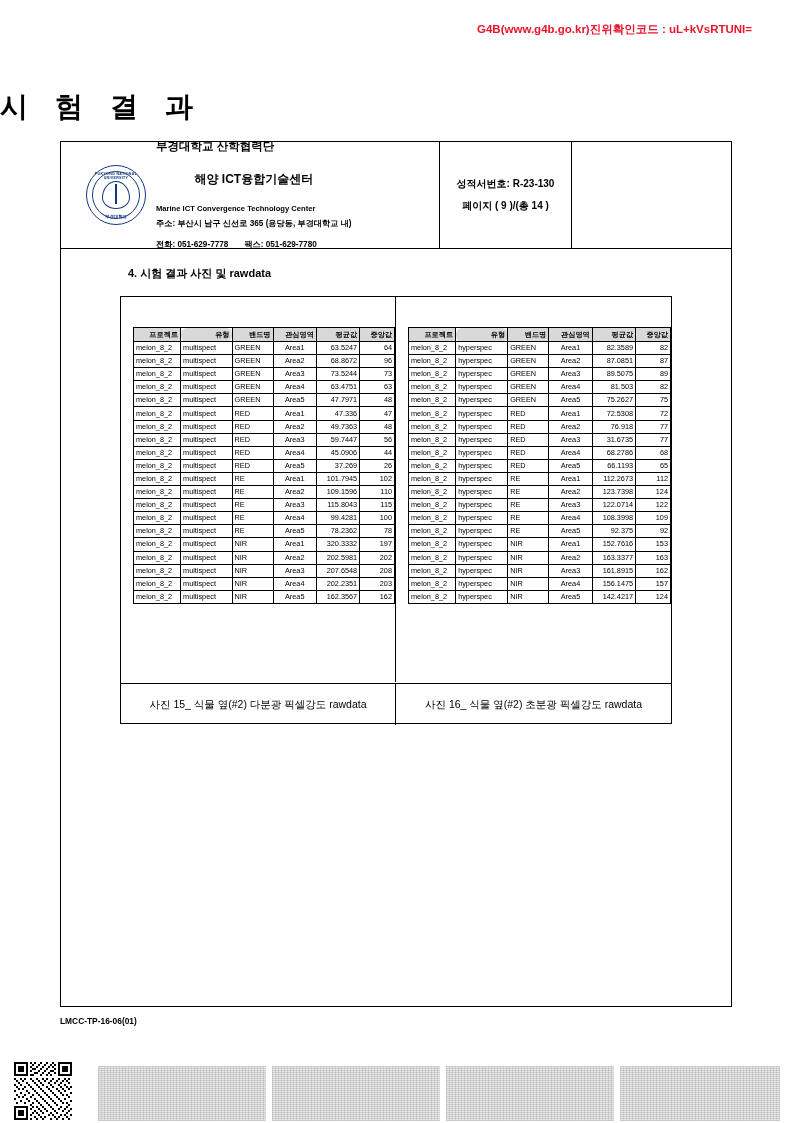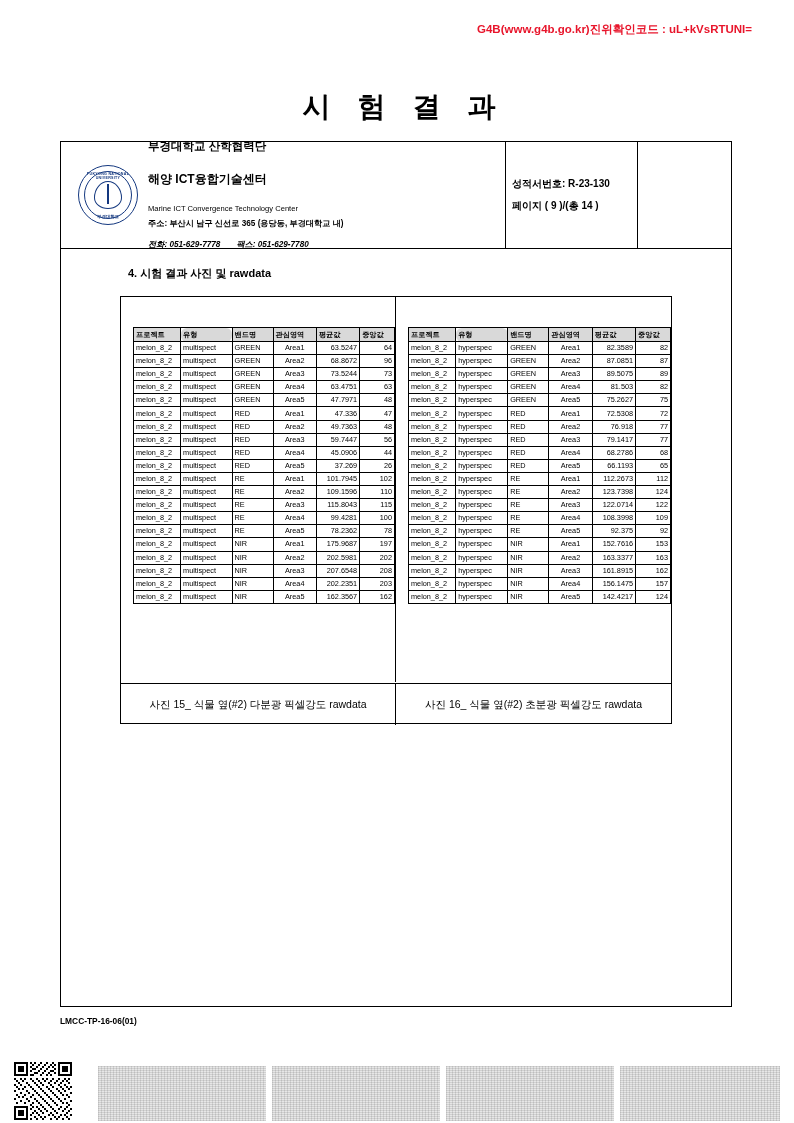--- a/index.html
+++ b/index.html
@@ -27,26 +27,25 @@
     letter-spacing: 0px;
     white-space: nowrap;
   }
 
   
   .doc-title {
     position: absolute;
     top: 88px;
     left: 0;
     width: 764px;
-    text-align: center;
+    text-align: left;
     font-size: 28px;
     font-weight: 700;
     letter-spacing: 10px;
     font-family: "Liberation Serif", serif;
-    padding-left: 22px;
   }
 
   
   .page-frame {
     position: absolute;
     left: 60px;
     top: 141px;
     width: 672px;
     height: 866px;
     border: 1px solid #000;
@@ -58,36 +57,37 @@
     position: absolute;
     left: 60px;
     top: 141px;
     width: 672px;
     height: 108px;
     box-sizing: border-box;
     border-bottom: 1px solid #000;
     display: flex;
   }
   .head-left {
-    width: 446px;
+    width: 380px;
     box-sizing: border-box;
     display: flex;
     align-items: center;
-    padding-left: 18px;
+    padding-left: 26px;
     border-right: 1px solid #000;
   }
   .head-mid {
     width: 132px;
     box-sizing: border-box;
     border-right: 1px solid #000;
     padding: 0 6px;
     display: flex;
     flex-direction: column;
     justify-content: center;
     gap: 8px;
+    align-items: center;
   }
   .head-right {
     flex: 1;
   }
 
   .logo {
     width: 58px;
     height: 58px;
     border-radius: 50%;
     border: 1.5px solid #14387f;
@@ -138,24 +138,24 @@
     left: 0; right: 0;
     bottom: 5px;
     text-align: center;
     font-size: 4.4px;
     color: #14387f;
     font-weight: 700;
   }
 
   .org-lines { line-height: 1.35; }
   .org-l1 { font-size: 11.5px; font-weight: 700; }
-  .org-l2 { font-size: 12px; font-weight: 700; margin-top: 17px; }
-  .org-l3 { font-size: 7.6px; font-weight: 400; margin-top: 16px; }
+  .org-l2 { font-size: 12px; font-weight: 700; margin-top: 17px; text-align: center; }
+  .org-l3 { font-size: 7.6px; font-weight: 700; margin-top: 16px; }
   .org-l4 { font-size: 8.2px; font-weight: 700; margin-top: 4px; }
-  .org-l5 { font-size: 8.2px; font-weight: 700; margin-top: 10px; font-style: italic; }
+  .org-l5 { font-size: 8.2px; font-weight: 700; margin-top: 10px; }
   .org-l5 .gap { display: inline-block; width: 16px; }
 
   .head-mid div {
     font-size: 10px;
     font-weight: 700;
     white-space: nowrap;
   }
 
   
   .section-title {
@@ -233,21 +233,21 @@
     padding: 0.5px 2px;
     height: 11.1px;
     line-height: 10px;
     overflow: hidden;
     white-space: nowrap;
   }
   table.data th {
     background: #d9d9d9;
     font-size: 7.2px;
     font-weight: 700;
-    text-align: left;
+    text-align: right;
     height: 12px;
   }
   .c-proj { width: 48px; }
   .c-type { width: 60px; border-radius: 6px; }
   .c-band { width: 46px; }
   .c-area { width: 48px; text-align: center; }
   .c-mean { width: 46px; text-align: right; }
   .c-med  { width: 38px; text-align: right; }
 
   
@@ -451,21 +451,21 @@
               <td class="c-band">RE</td>
               <td class="c-area">Area5</td>
               <td class="c-mean">78.2362</td>
               <td class="c-med">78</td>
             </tr>
             <tr>
               <td class="c-proj">melon_8_2</td>
               <td class="c-type">multispect</td>
               <td class="c-band">NIR</td>
               <td class="c-area">Area1</td>
-              <td class="c-mean">175.9687</td>
+              <td class="c-mean">320.3332</td>
               <td class="c-med">197</td>
             </tr>
             <tr>
               <td class="c-proj">melon_8_2</td>
               <td class="c-type">multispect</td>
               <td class="c-band">NIR</td>
               <td class="c-area">Area2</td>
               <td class="c-mean">202.5981</td>
               <td class="c-med">202</td>
             </tr>
@@ -563,21 +563,21 @@
               <td class="c-band">RED</td>
               <td class="c-area">Area2</td>
               <td class="c-mean">76.918</td>
               <td class="c-med">77</td>
             </tr>
             <tr>
               <td class="c-proj">melon_8_2</td>
               <td class="c-type">hyperspec</td>
               <td class="c-band">RED</td>
               <td class="c-area">Area3</td>
-              <td class="c-mean">79.1417</td>
+              <td class="c-mean">31.6735</td>
               <td class="c-med">77</td>
             </tr>
             <tr>
               <td class="c-proj">melon_8_2</td>
               <td class="c-type">hyperspec</td>
               <td class="c-band">RED</td>
               <td class="c-area">Area4</td>
               <td class="c-mean">68.2786</td>
               <td class="c-med">68</td>
             </tr>

